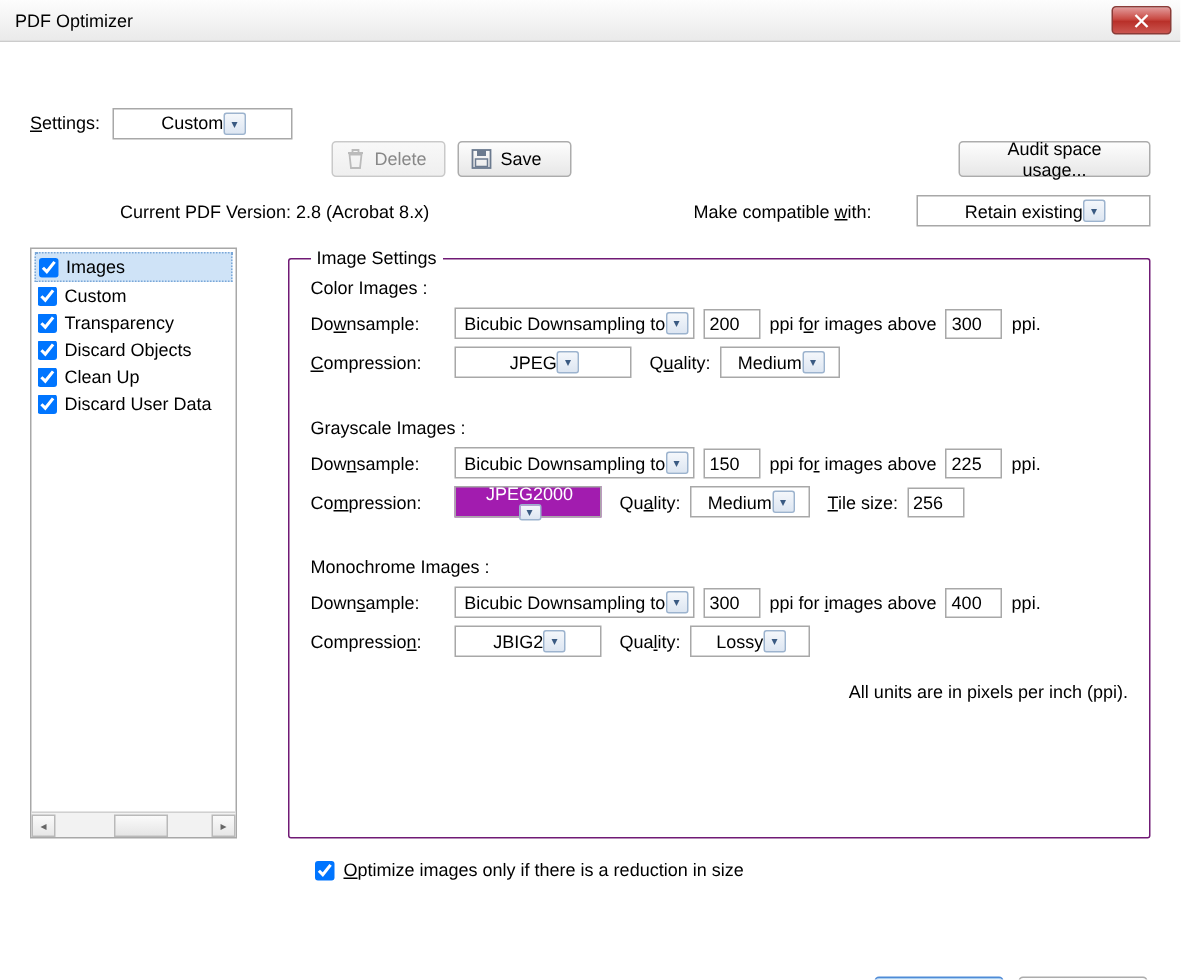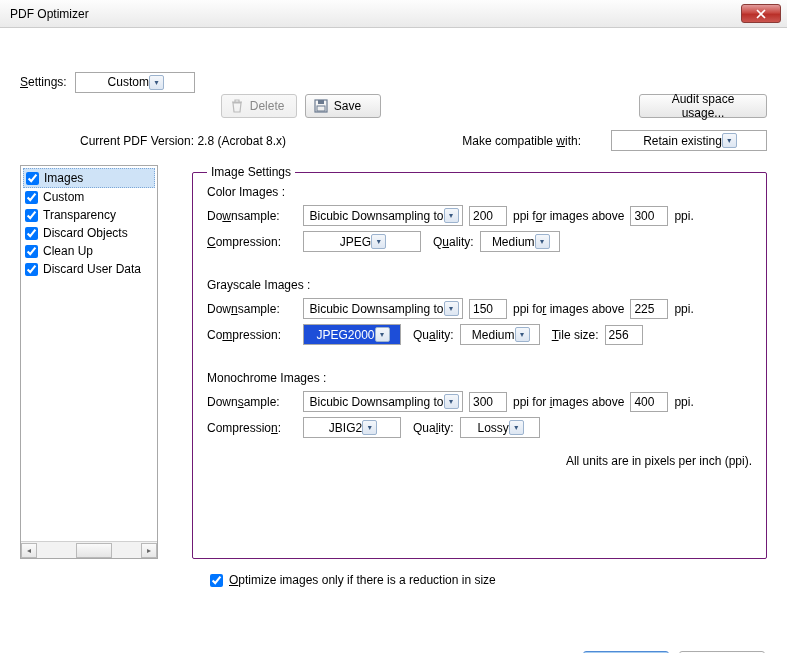--- a/index.html
+++ b/index.html
@@ -42,21 +42,21 @@
   font: inherit;
   border: 1px solid #a8a8a8;
   background: #fff;
   height: 21px;
   padding: 0 3px;
 }
 .combo {
   display: inline-flex; align-items: center; justify-content: center;
   padding: 0 2px 0 4px; cursor: default; background: #fff;
 }
-.combo.sel { background: #1d4ed8; color: #fff; }
+.combo.sel { background: #a21caf; color: #fff; flex-direction: column; }
 .combo .arrow {
   width: 15px; height: 15px; display:flex;align-items:center;justify-content:center;
   background: linear-gradient(#f4f7fb,#dde6f2);
   border: 1px solid #9cb3ce; border-radius: 2px;
   color: #3a5a82; font-size: 8px;
 }
 .combo.sel .arrow { background: linear-gradient(#f4f7fb,#dde6f2); color:#3a5a82; }
 .btn {
   display: inline-flex; align-items: center; gap: 4px;
   background: linear-gradient(#fdfdfd, #e7e7e7);

